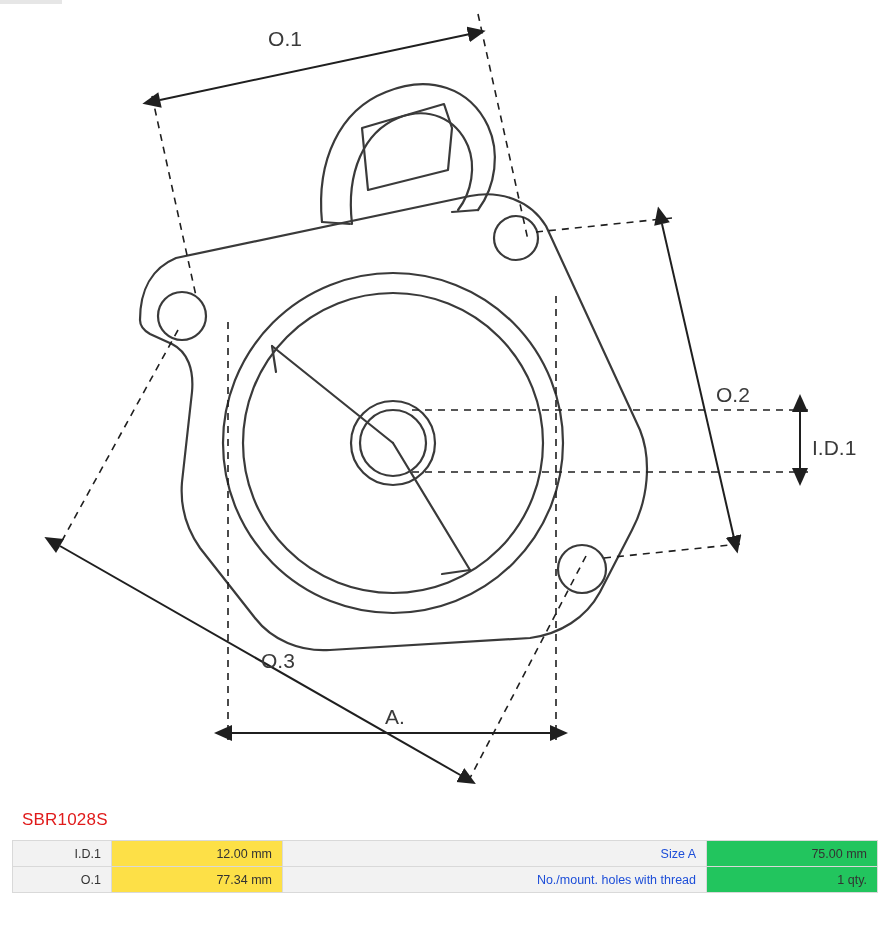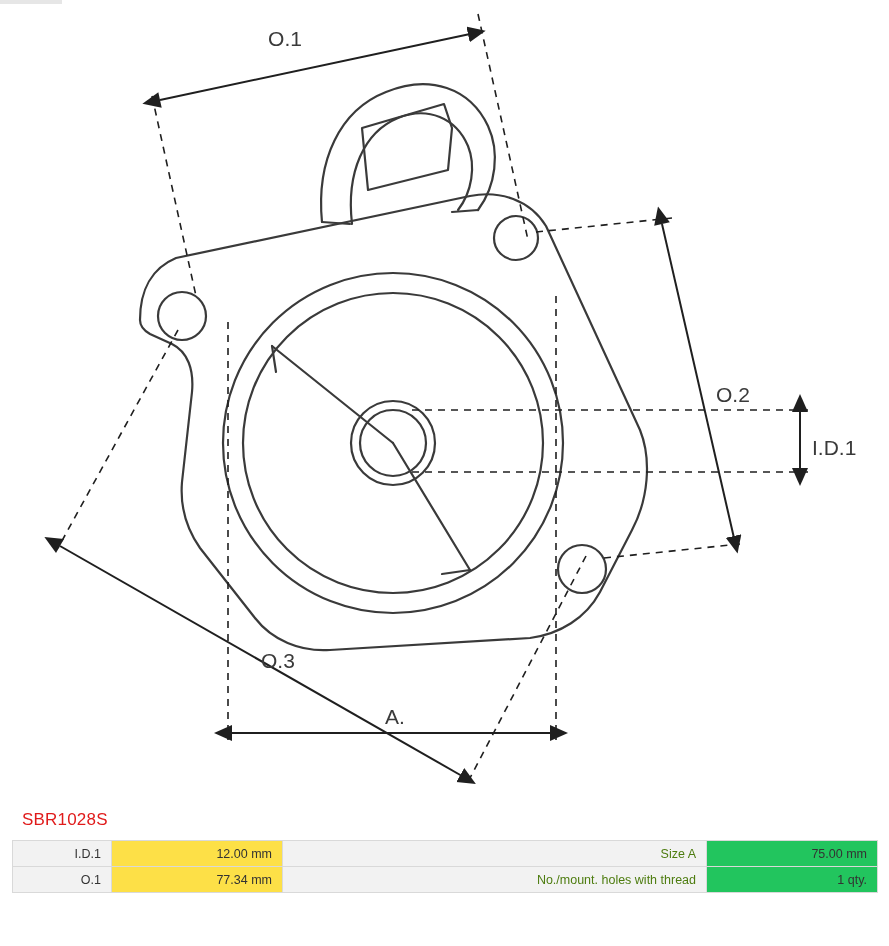--- a/index.html
+++ b/index.html
@@ -58,21 +58,21 @@
     color: #333333;
   }
   .spec-table td.val {
     width: 150px;
     text-align: right;
     background: #fde047;
   }
   .spec-table td.lbl2 {
     text-align: right;
     background: #f2f2f2;
-    color: #4d7c0f;
+    color: #1d4ed8;
   }
   .spec-table td.val2 {
     width: 150px;
     text-align: right;
     background: #22c55e;
   }
   svg text {
     font-family: "Liberation Sans", sans-serif;
     font-size: 21px;
     fill: #3a3a3a;

